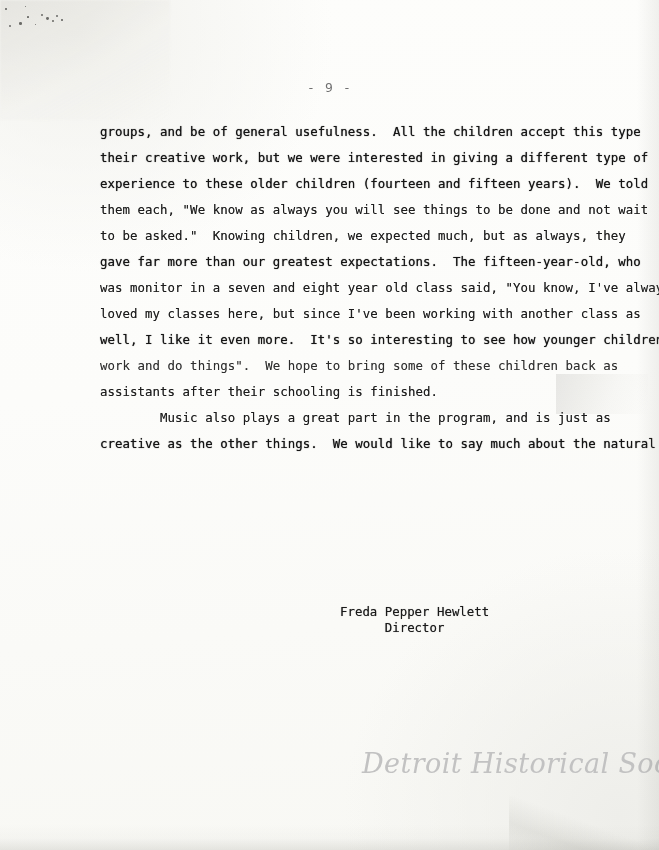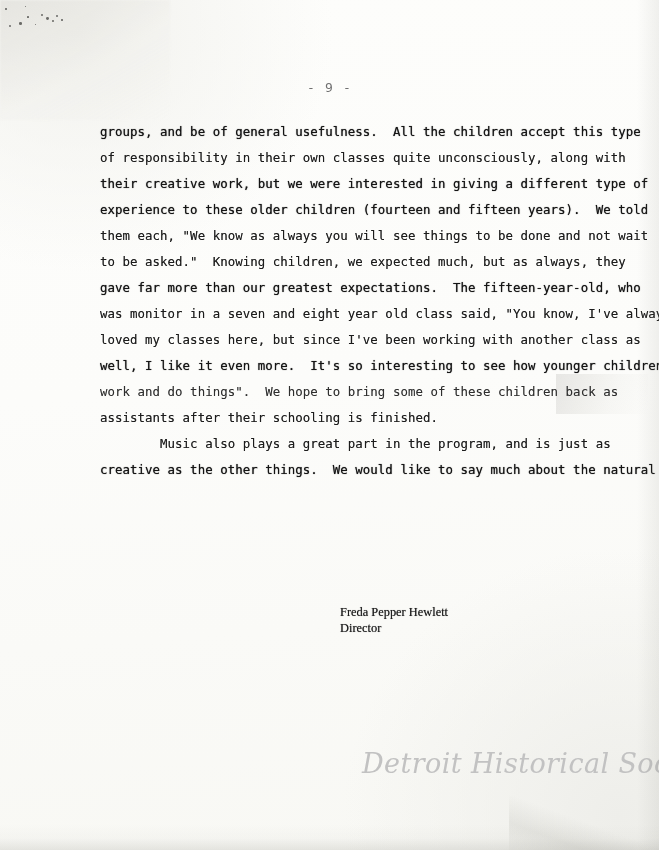--- a/index.html
+++ b/index.html
@@ -103,23 +103,22 @@
     position: absolute;
     left: 340px;
     top: 604px;
   }
   .sig-line {
     font-size: 12.4px;
     line-height: 16px;
     color: #1a1a1a;
     white-space: pre;
     text-shadow: 0 0 0.7px rgba(15,15,15,0.6);
-    font-family: Liberation Serif, serif;
   }
-  .sig-line.center { }
+  .sig-line.center { text-align: center; }
 
   .watermark {
     position: absolute;
     left: 362px;
     top: 748px;
     font-family: "DejaVu Serif", "Liberation Serif", serif;
     font-style: italic;
     font-size: 27px;
     color: #c2c2c2;
     letter-spacing: 0.4px;
@@ -146,21 +145,20 @@
   <div class="speck" style="left:35px;  top:24px;  width:1.4px; height:1.4px;"></div>
   <div class="speck" style="left:5px;   top:8px;   width:1.6px; height:1.6px;"></div>
   <div class="speck" style="left:25px;  top:6px;   width:1.3px; height:1.3px;"></div>
 
   <div class="page-number">- 9 -</div>
 
   <div class="body-block">
 
     <div>
       <div class="line heavy">groups, and be of general usefulness.  All the children accept this type</div>
-      <div class="line">of responsibility in their own classes quite unconsciously, along with</div>
       <div class="line heavy">their creative work, but we were interested in giving a different type of</div>
       <div class="line heavy">experience to these older children (fourteen and fifteen years).  We told</div>
       <div class="line">them each, "We know as always you will see things to be done and not wait</div>
       <div class="line">to be asked."  Knowing children, we expected much, but as always, they</div>
       <div class="line heavy">gave far more than our greatest expectations.  The fifteen-year-old, who</div>
       <div class="line">was monitor in a seven and eight year old class said, "You know, I've always</div>
       <div class="line">loved my classes here, but since I've been working with another class as</div>
       <div class="line heavy">well, I like it even more.  It's so interesting to see how younger children</div>
       <div class="line light">work and do things".  We hope to bring some of these children back as</div>
       <div class="line">assistants after their schooling is finished.</div>

